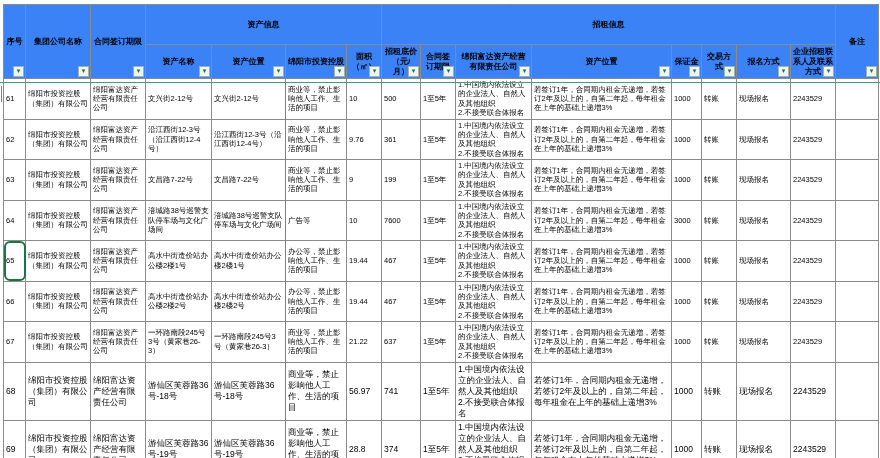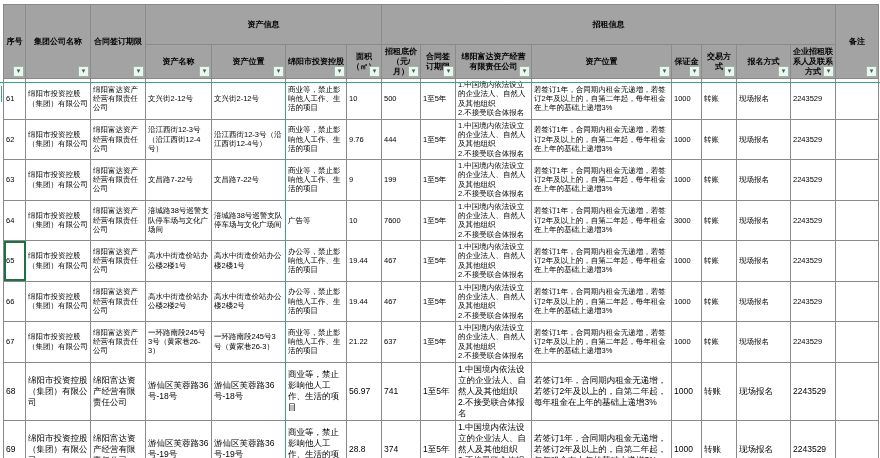--- a/index.html
+++ b/index.html
@@ -2,25 +2,25 @@
 <html style="--accent: #1e7145; --freeze: #3aa57c;"><head>
 <meta charset="utf-8">
 <style>
   html,body{margin:0;padding:0;background:#fff;}
   body{width:880px;height:458px;overflow:hidden;
        font-family:"Liberation Sans","DejaVu Sans",sans-serif;color:#000;}
   #sheet{position:relative;width:880px;height:458px;}
   table{border-collapse:collapse;table-layout:fixed;margin:4px 0 0 3px;width:875px;}
   th,td{border:1px solid #8a8a8a;overflow:hidden;box-sizing:border-box;}
   th{font-size:8px;font-weight:bold;text-align:center;vertical-align:middle;
-     position:relative;line-height:1.25;padding:1px 2px;background:#a3a3a3;}
+     position:relative;line-height:1.25;padding:1px 2px;background:#3b82f6;}
   td{font-size:7.5px;line-height:1.25;vertical-align:middle;text-align:left;
      padding:1px 2px;white-space:pre-wrap;word-break:break-all;background:#fff;}
   tr.lg td{font-size:8.5px;line-height:1.3;}
-  td.sel{outline:2px solid var(--accent,#1e7145);outline-offset:-2px;}
+  td.sel{outline:2px solid var(--accent,#1e7145);outline-offset:-2px;border-radius:6px;}
   .flt{position:absolute;right:1px;bottom:1px;width:9px;height:9px;
        border:1px solid #9fb3a9;background:#eef4ef;color:var(--accent,#1e7145);
        font-size:7px;line-height:8px;text-align:center;font-weight:normal;
        cursor:pointer;user-select:none;}
   .freeze-h{position:absolute;left:0;top:78px;width:880px;height:1px;
             background:var(--freeze,#3aa57c);}
   .freeze-v{position:absolute;left:285px;top:78px;width:1px;bottom:0;height:380px;
             background:var(--freeze,#3aa57c);}
   .stub{position:absolute;top:0;width:1px;height:4px;background:#8a8a8a;}
   .stub.green{background:var(--freeze,#3aa57c);}
@@ -152,21 +152,21 @@
           <td></td>
         </tr>
         <tr style="height: 39px;">
           <td>62</td>
           <td>绵阳市投资控股（集团）有限公司</td>
           <td>绵阳富达资产经营有限责任公司</td>
           <td>沿江西街12-3号（沿江西街12-4号）</td>
           <td>沿江西街12-3号（沿江西街12-4号）</td>
           <td>商业等，禁止影响他人工作、生活的项目</td>
           <td>9.76</td>
-          <td>444</td>
+          <td>361</td>
           <td>1至5年</td>
           <td>1.中国境内依法设立的企业法人、自然人及其他组织
 2.不接受联合体报名</td>
           <td>若签订1年，合同期内租金无递增，若签订2年及以上的，自第二年起，每年租金在上年的基础上递增3%</td>
           <td>1000</td>
           <td>转账</td>
           <td>现场报名</td>
           <td>2243529</td>
           <td></td>
         </tr>

